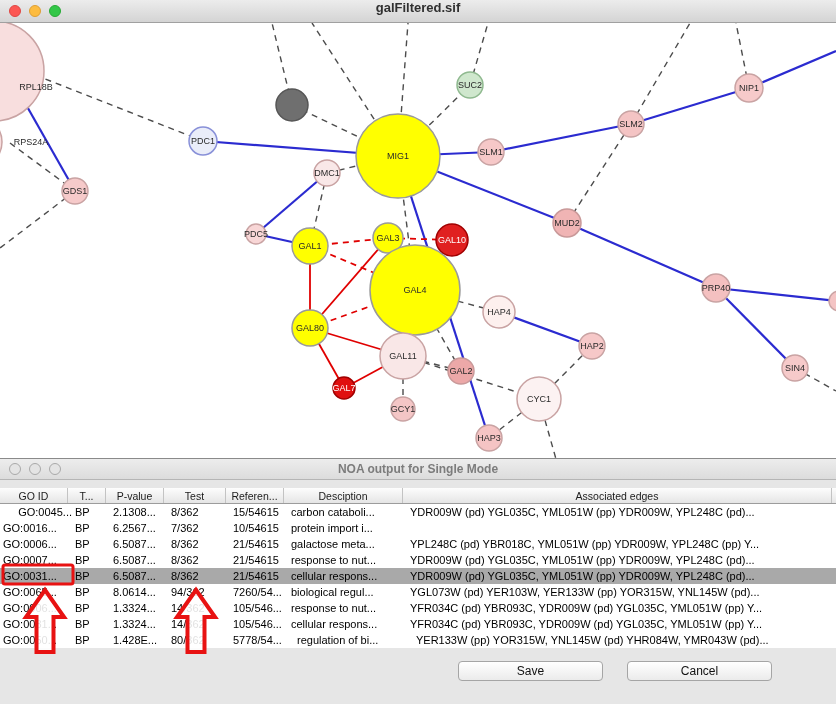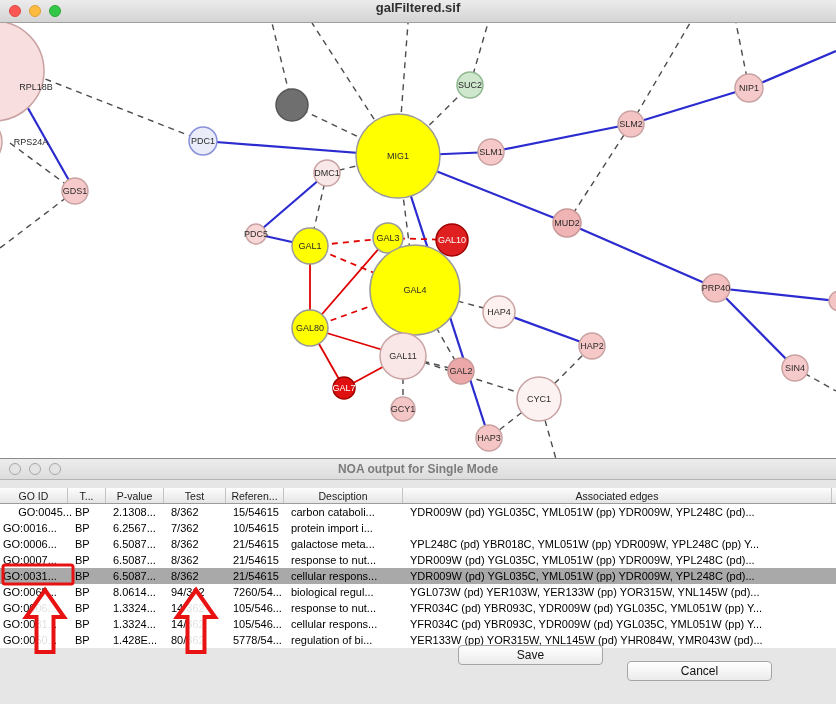--- a/index.html
+++ b/index.html
@@ -48,21 +48,21 @@
     box-sizing:border-box;padding-left:3px;font-size:11px;color:#000;
     overflow:hidden;white-space:nowrap;flex-shrink:0;
   }
   .btn{
     position:absolute;width:145px;height:20px;
     background:linear-gradient(#ffffff,#ebebeb);
     border:1px solid #a5a5a5;border-radius:4px;
     font-family:"Liberation Sans",sans-serif;font-size:12px;color:#111;
     display:flex;align-items:center;justify-content:center;cursor:default;
   }
-  .btn.save{left:458px;top:186px;}
+  .btn.save{left:458px;top:202px;}
   .btn.cancel{left:627px;top:202px;}
   
   .ann{position:absolute;top:0;left:0;pointer-events:none;}
 </style>
 </head>
 <body>
 
 <div class="win-top">
   <div class="titlebar">
     <div class="traffic">
@@ -275,21 +275,21 @@
           <div class="td" style="width: 58px;">105/546...</div>
           <div class="td" style="width: 119px;">cellular respons...</div>
           <div class="td" style="width: 429px;">YFR034C (pd) YBR093C, YDR009W (pd) YGL035C, YML051W (pp) Y...</div>
         </div>
         <div class="trow">
           <div class="td" style="width: 72px;">GO:0050...</div>
           <div class="td" style="width: 38px;">BP</div>
           <div class="td" style="width: 58px;">1.428E...</div>
           <div class="td" style="width: 62px;">80/362</div>
           <div class="td" style="width: 58px;">5778/54...</div>
-          <div class="td" style="width: 119px;">regulation of bi...</div>
+          <div class="td" style="width: 119px; margin-left: 6px;">regulation of bi...</div>
           <div class="td" style="width: 429px;">YER133W (pp) YOR315W, YNL145W (pd) YHR084W, YMR043W (pd)...</div>
         </div>
       </div>
   </div>
 
   <button class="btn save">Save</button>
   <button class="btn cancel">Cancel</button>
 </div>
 
 <svg class="ann" width="836" height="704" viewBox="0 0 836 704">

